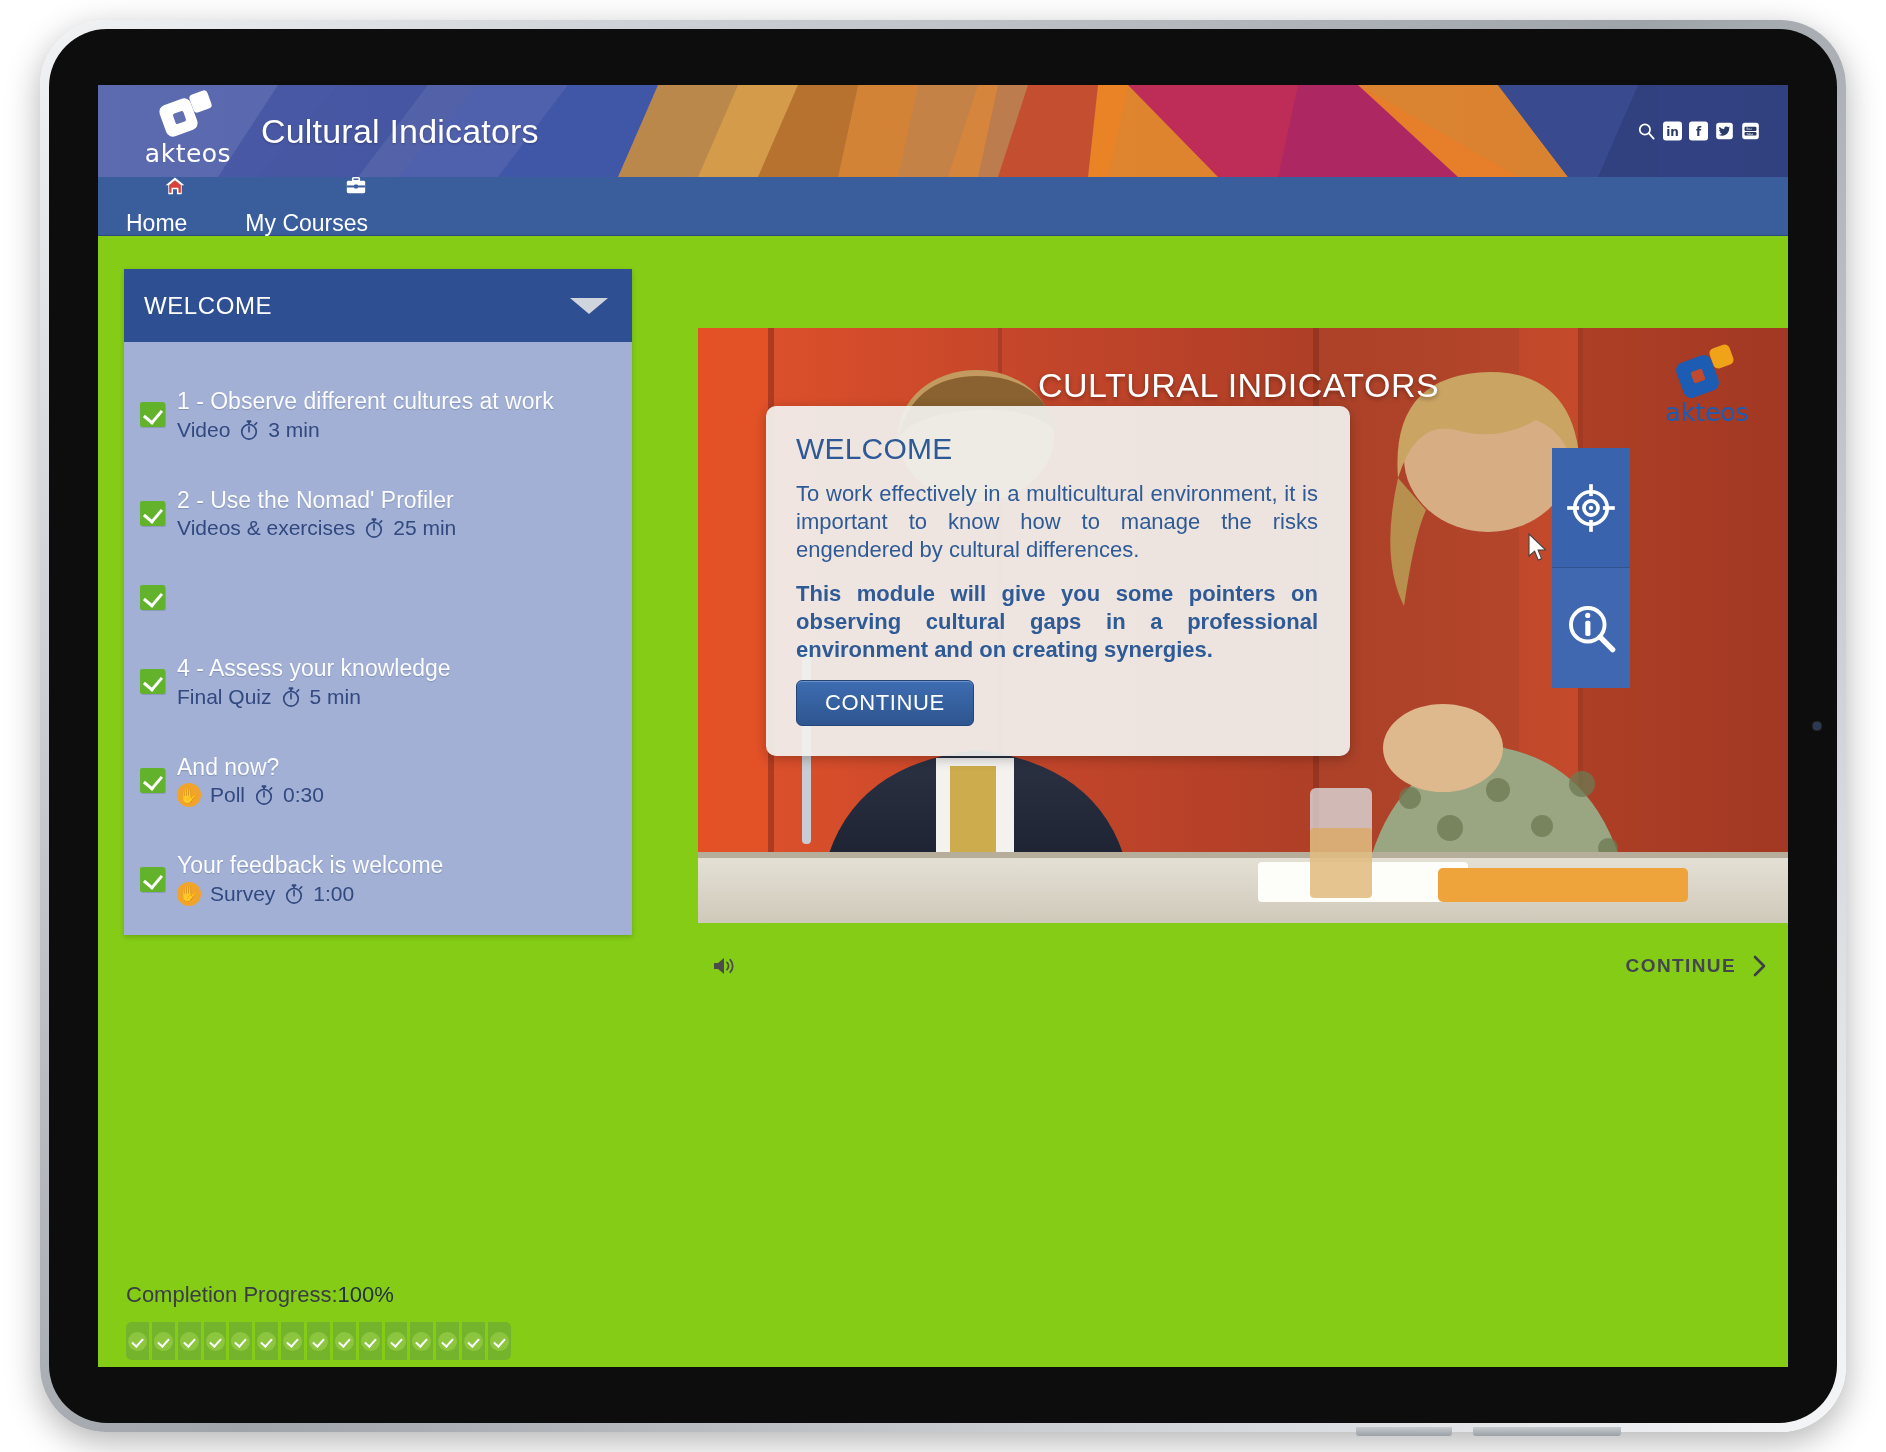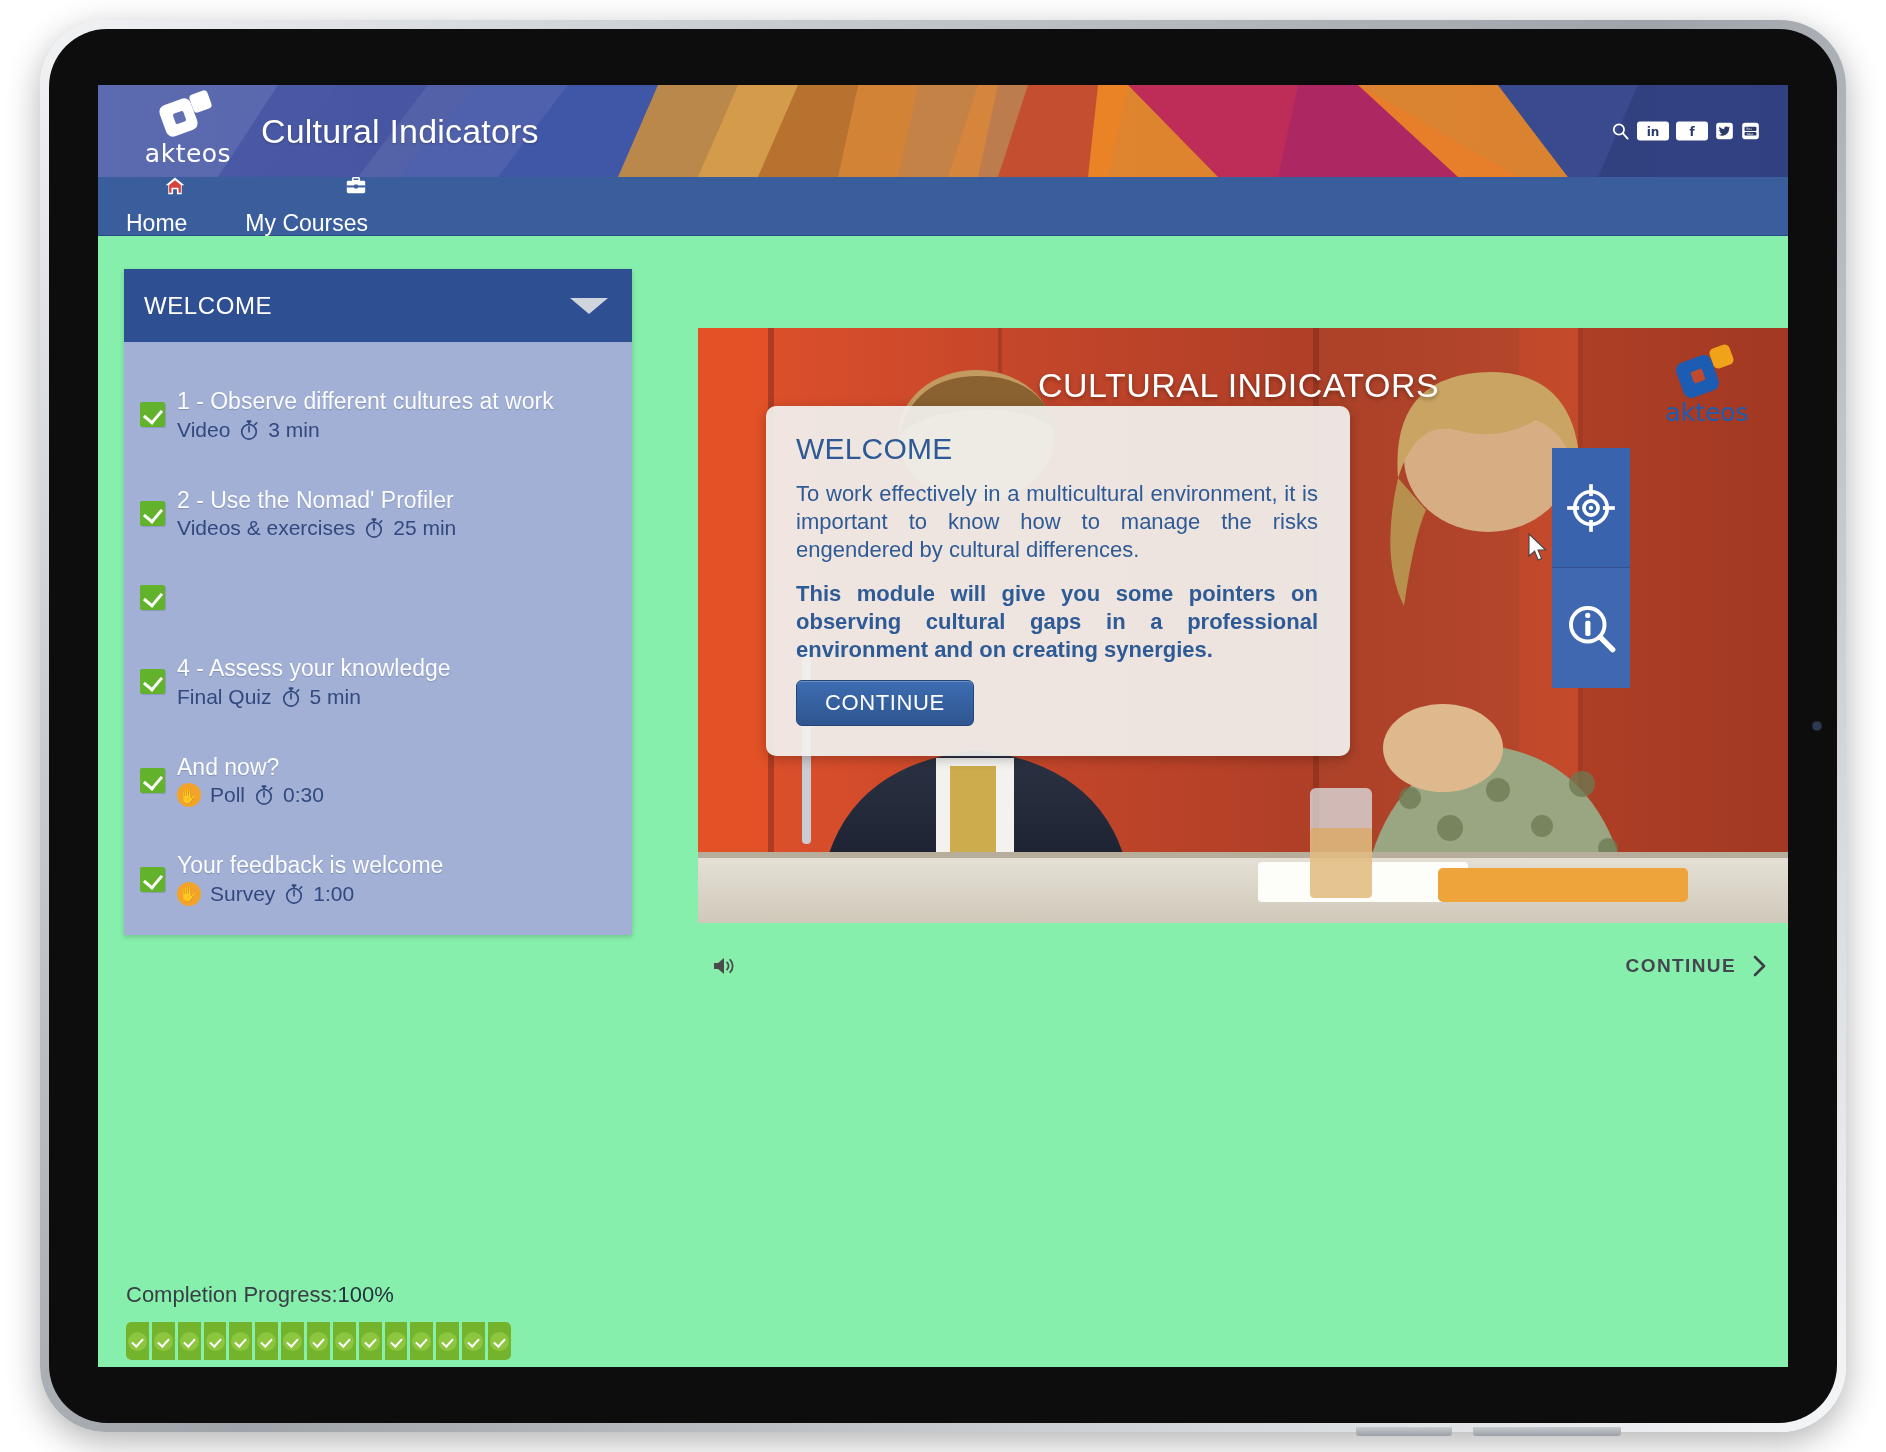--- a/index.html
+++ b/index.html
@@ -79,40 +79,40 @@
     position: absolute; left: 163px; top: 50%; transform: translateY(-50%);
     z-index: 3; color: #fff; font-size: 34px; font-weight: 400;
     letter-spacing: .2px; text-shadow: 0 1px 2px rgba(0,0,0,.25);
   }
   .hdr-icons {
     position: absolute; right: 28px; top: 50%; transform: translateY(-50%);
     z-index: 3; display: flex; align-items: center; gap: 7px;
   }
   .hdr-icon { width: 19px; height: 19px; display: block; cursor: pointer; }
   .sq-icon {
-    width: 32px; height: 19px; background: #fff; border-radius: 3px;
+    width: 19px; height: 19px; background: #fff; border-radius: 3px;
     display: flex; align-items: center; justify-content: center;
     color: #2b3a66; font-size: 12px; font-weight: bold; cursor: pointer;
     font-family: "DejaVu Sans", sans-serif; line-height: 1;
   }
 
   
   .navbar {
     height: 59px; background: #3a5d9c;
     display: flex; align-items: center; padding-left: 28px; gap: 58px;
     border-bottom: 1px solid #2d4a80;
   }
   .nav-item {
     display: flex; align-items: flex-end; gap: 13px;
     color: #fff; font-size: 23px; cursor: pointer; flex-direction: column;
   }
   .nav-ico { width: 24px; height: 22px; display: block; }
 
   
-  .page-body { position: relative; background: #86efac; height: 1199px; }
+  .page-body { position: relative; background: #84cc16; height: 1199px; }
 
   
   .sidebar {
     position: absolute; left: 26px; top: 33px;
     width: 508px;
     box-shadow: 0 2px 5px rgba(0,0,0,.18);
   }
   .sidebar-head {
     height: 73px; background: #2f4f93;
     display: flex; align-items: center; justify-content: space-between;

